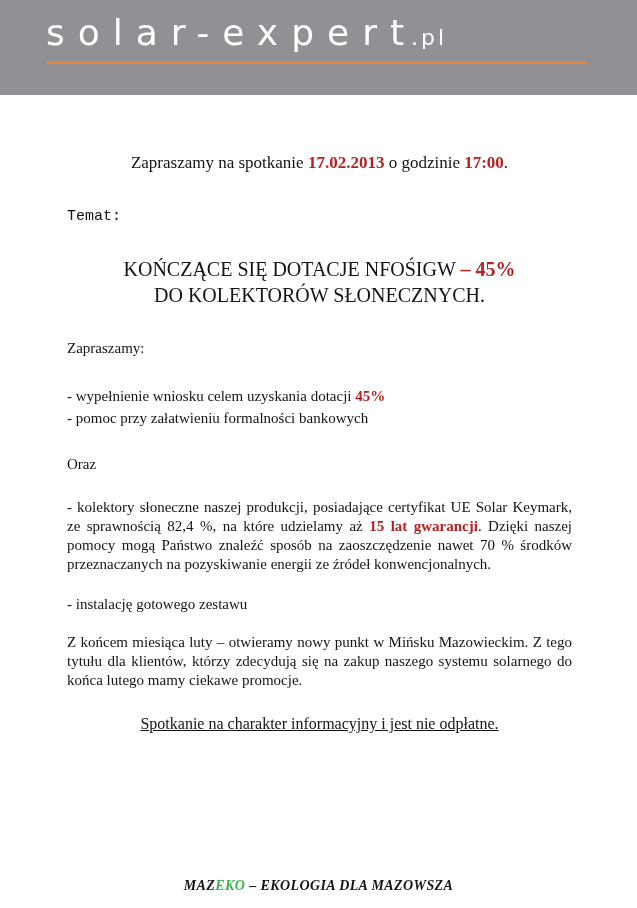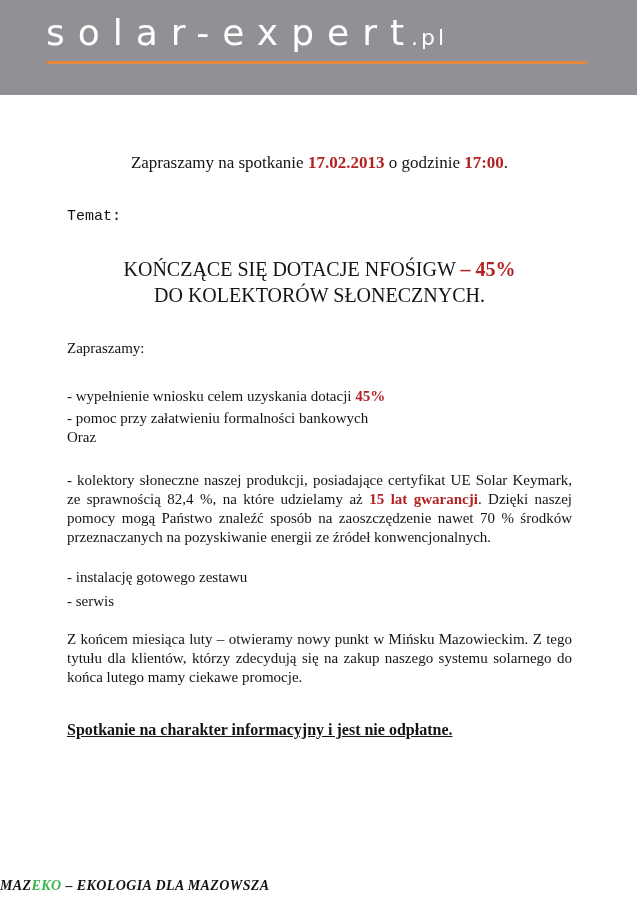--- a/index.html
+++ b/index.html
@@ -31,31 +31,31 @@
   .red-b{color:var(--accent-red,#B22222);font-weight:bold;}
   .invite{margin-top:57px;text-align:center;font-size:17px;line-height:21px;}
   .temat{margin-top:34px;font-family:Liberation Mono, monospace;}
   .doc-title{
     margin-top:30px;text-align:center;
     font-size:20px;line-height:26px;
   }
   .oferujemy{margin-top:31px;}
   .bullet-a{margin-top:29px;}
   .bullet-b{margin-top:3px;}
-  .oraz{}
+  .oraz{margin-top:27px;}
   .para1{margin-top:24px;text-align:justify;}
   .bullet-c{margin-top:21px;}
   .bullet-d{margin-top:5px;}
   .para2{margin-top:19px;text-align:justify;}
   .notice{
-    margin-top:32px;font-weight:bold;font-size:16px;
+    margin-top:23px;text-align:center;font-weight:normal;font-size:16px;
     line-height:21px;text-decoration:underline;
   }
   .footer{
-    position:absolute;left:0;top:878px;width:637px;text-align:left;
+    position:absolute;left:0;top:878px;width:637px;text-align:center;
     font-weight:bold;font-style:italic;font-size:14px;letter-spacing:0.4px;
   }
   .green{color:var(--brand-green,#3BB54A);}
 </style>
 </head>
 <body>
 
 <div class="banner">
   <div class="logo">
     <span class="logo-main">solar-expert</span>
@@ -78,21 +78,20 @@
   <div class="oferujemy">Zapraszamy:</div>
 
   <div class="bullet-a"><span>- wypełnienie wniosku celem uzyskania dotacji </span><span class="red-b">45%</span></div>
   <div class="bullet-b">- pomoc przy załatwieniu formalności bankowych</div>
 
   <div class="oraz">Oraz</div>
 
   <div class="para1"><span>- kolektory słoneczne naszej produkcji, posiadające certyfikat UE Solar Keymark, ze sprawnością 82,4 %, na które udzielamy aż </span><span class="red-b">15 lat gwarancji</span><span>. Dzięki naszej pomocy mogą Państwo znaleźć sposób na zaoszczędzenie nawet 70 % środków przeznaczanych na pozyskiwanie energii ze źródeł konwencjonalnych.</span></div>
 
   <div class="bullet-c">- instalację gotowego zestawu</div>
-  <div class="bullet-d">- serwis</div>
 
   <div class="para2">Z końcem miesiąca luty – otwieramy nowy punkt w Mińsku Mazowieckim. Z tego tytułu dla klientów, którzy zdecydują się na zakup naszego systemu solarnego do końca lutego mamy ciekawe promocje.</div>
 
   <div class="notice">Spotkanie na charakter informacyjny i jest nie odpłatne.</div>
 
 </div>
 
 <div class="footer"><span>MAZ</span><span class="green">EKO</span><span> – EKOLOGIA DLA MAZOWSZA</span></div>
 
 </body></html>

